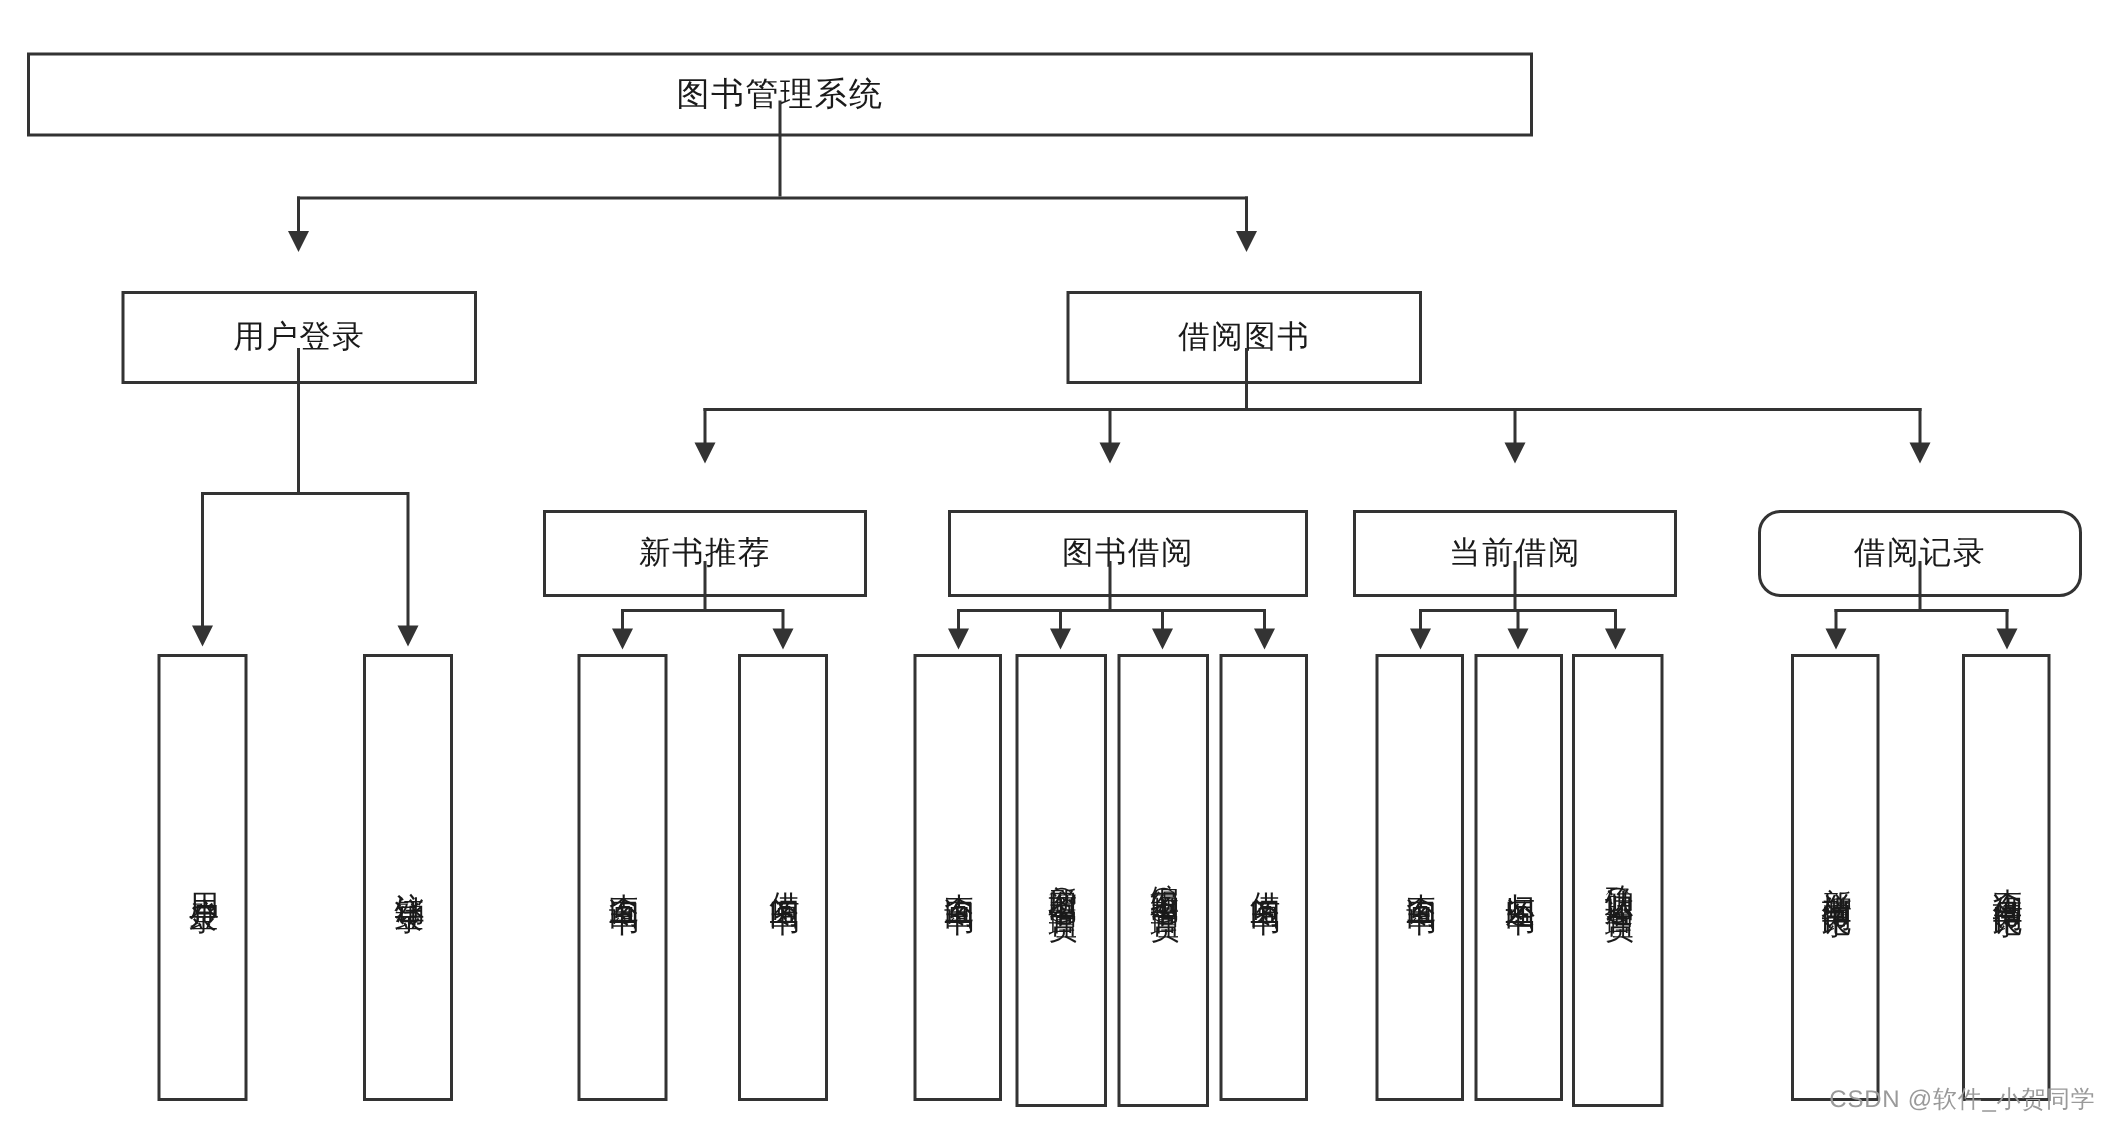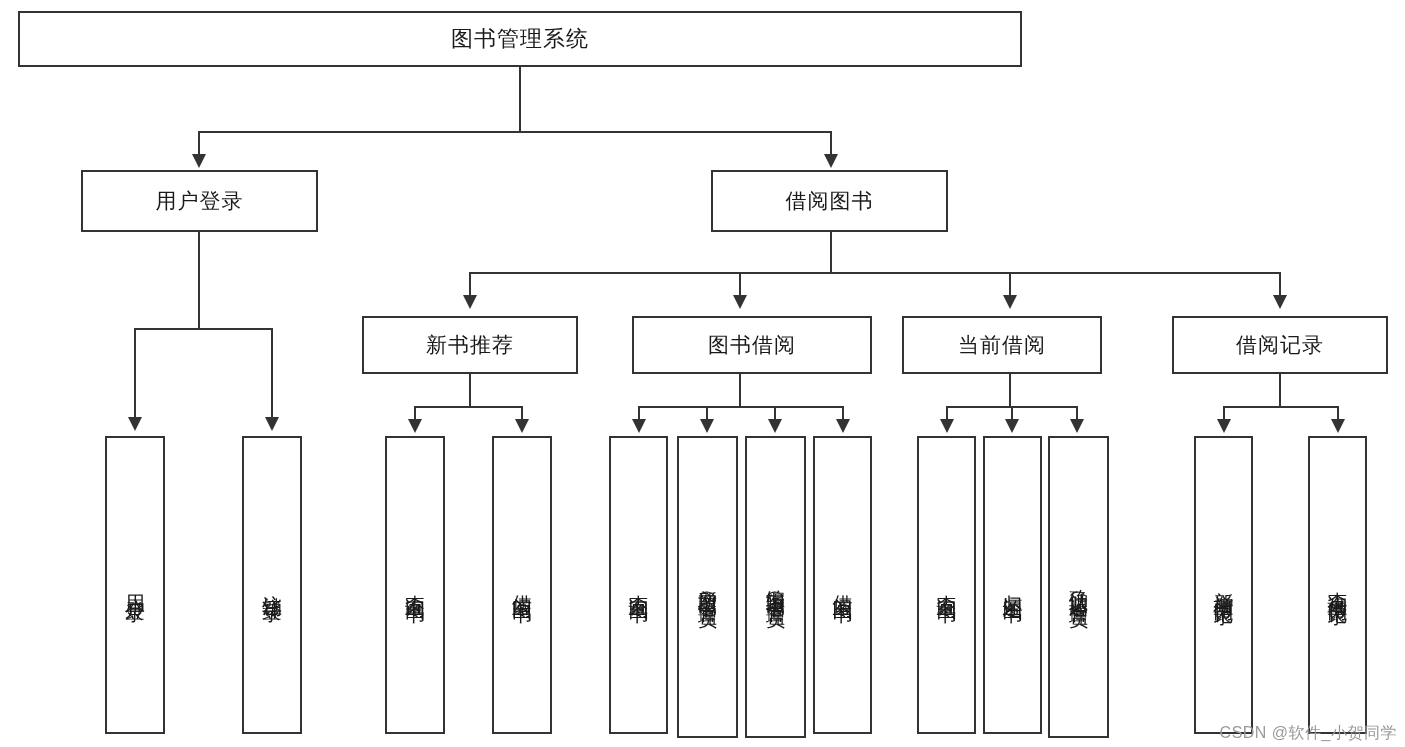--- a/index.html
+++ b/index.html
@@ -26,20 +26,21 @@
     border: 2px solid #333333;
     display: flex;
     align-items: center;
     justify-content: center;
     color: #1a1a1a;
   }
   .node.horiz {
     font-size: 21px;
     letter-spacing: 1px;
     line-height: 1.2;
+    margin-top: 24px;
   }
   .node.root {
     font-size: 22px;
   }
   
   .node.vert {
     font-size: 20px;
     align-items: center;
     justify-content: center;
   }
@@ -127,24 +128,24 @@
 
   <div class="edge vline" style="left:1279px; top:272px; width:2px; height:26px;"></div>
   <div class="arrow" style="left:1273px; top:295px;"></div>
 
   <div class="node horiz" style="left:362px; top:316px; width:216px; height:58px;">
     <span>新书推荐</span>
   </div>
   <div class="node horiz" style="left:632px; top:316px; width:240px; height:58px;">
     <span>图书借阅</span>
   </div>
-  <div class="node horiz" style="left:902px; top:316px; width:200px; height:58px;">
+  <div class="node horiz" style="left:902px; top:316px; width:216px; height:58px;">
     <span>当前借阅</span>
   </div>
-  <div class="node horiz" style="left:1172px; top:316px; width:216px; height:58px;">
+  <div class="node horiz" style="left:1172px; top:316px; width:216px; height:58px;border-radius:15px;">
     <span>借阅记录</span>
   </div>
 
   <div class="edge vline" style="left:469px; top:374px; width:2px; height:34px;"></div>
   <div class="edge hline" style="left:414px; top:406px; width:108px; height:2px;"></div>
   <div class="edge vline" style="left:414px; top:406px; width:2px; height:16px;"></div>
   <div class="arrow" style="left:408px; top:419px;"></div>
   <div class="edge vline" style="left:521px; top:406px; width:2px; height:16px;"></div>
   <div class="arrow" style="left:515px; top:419px;"></div>
 

